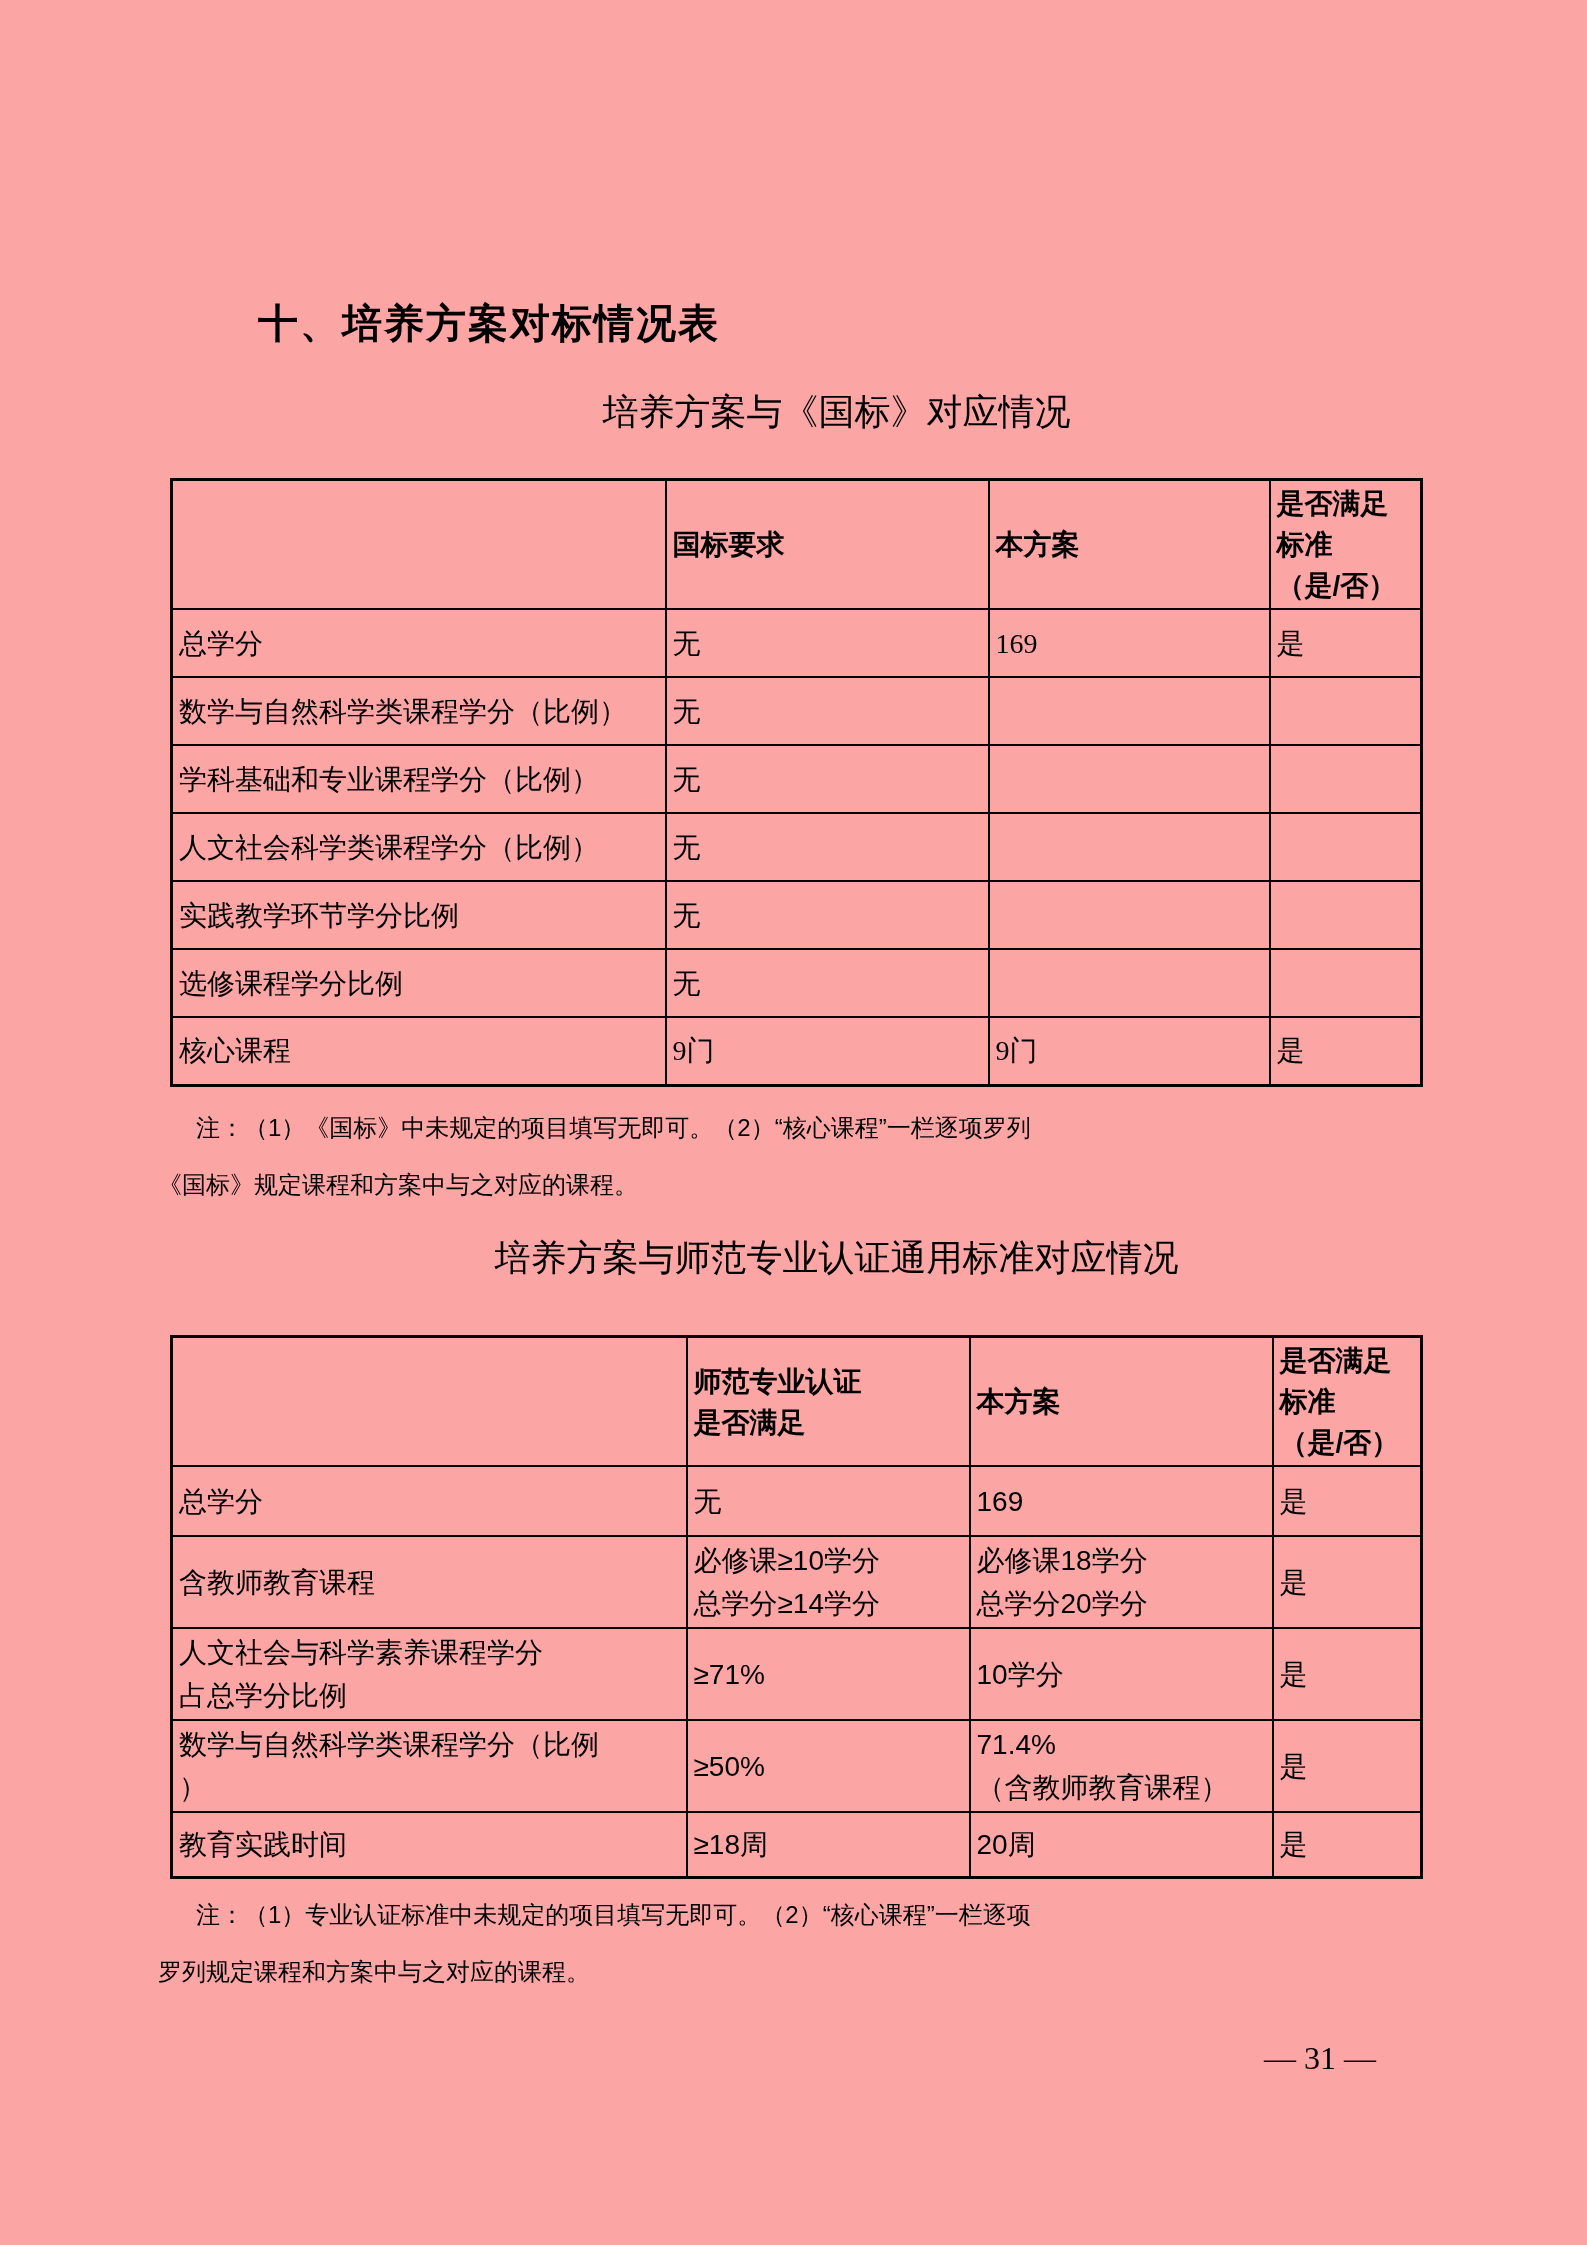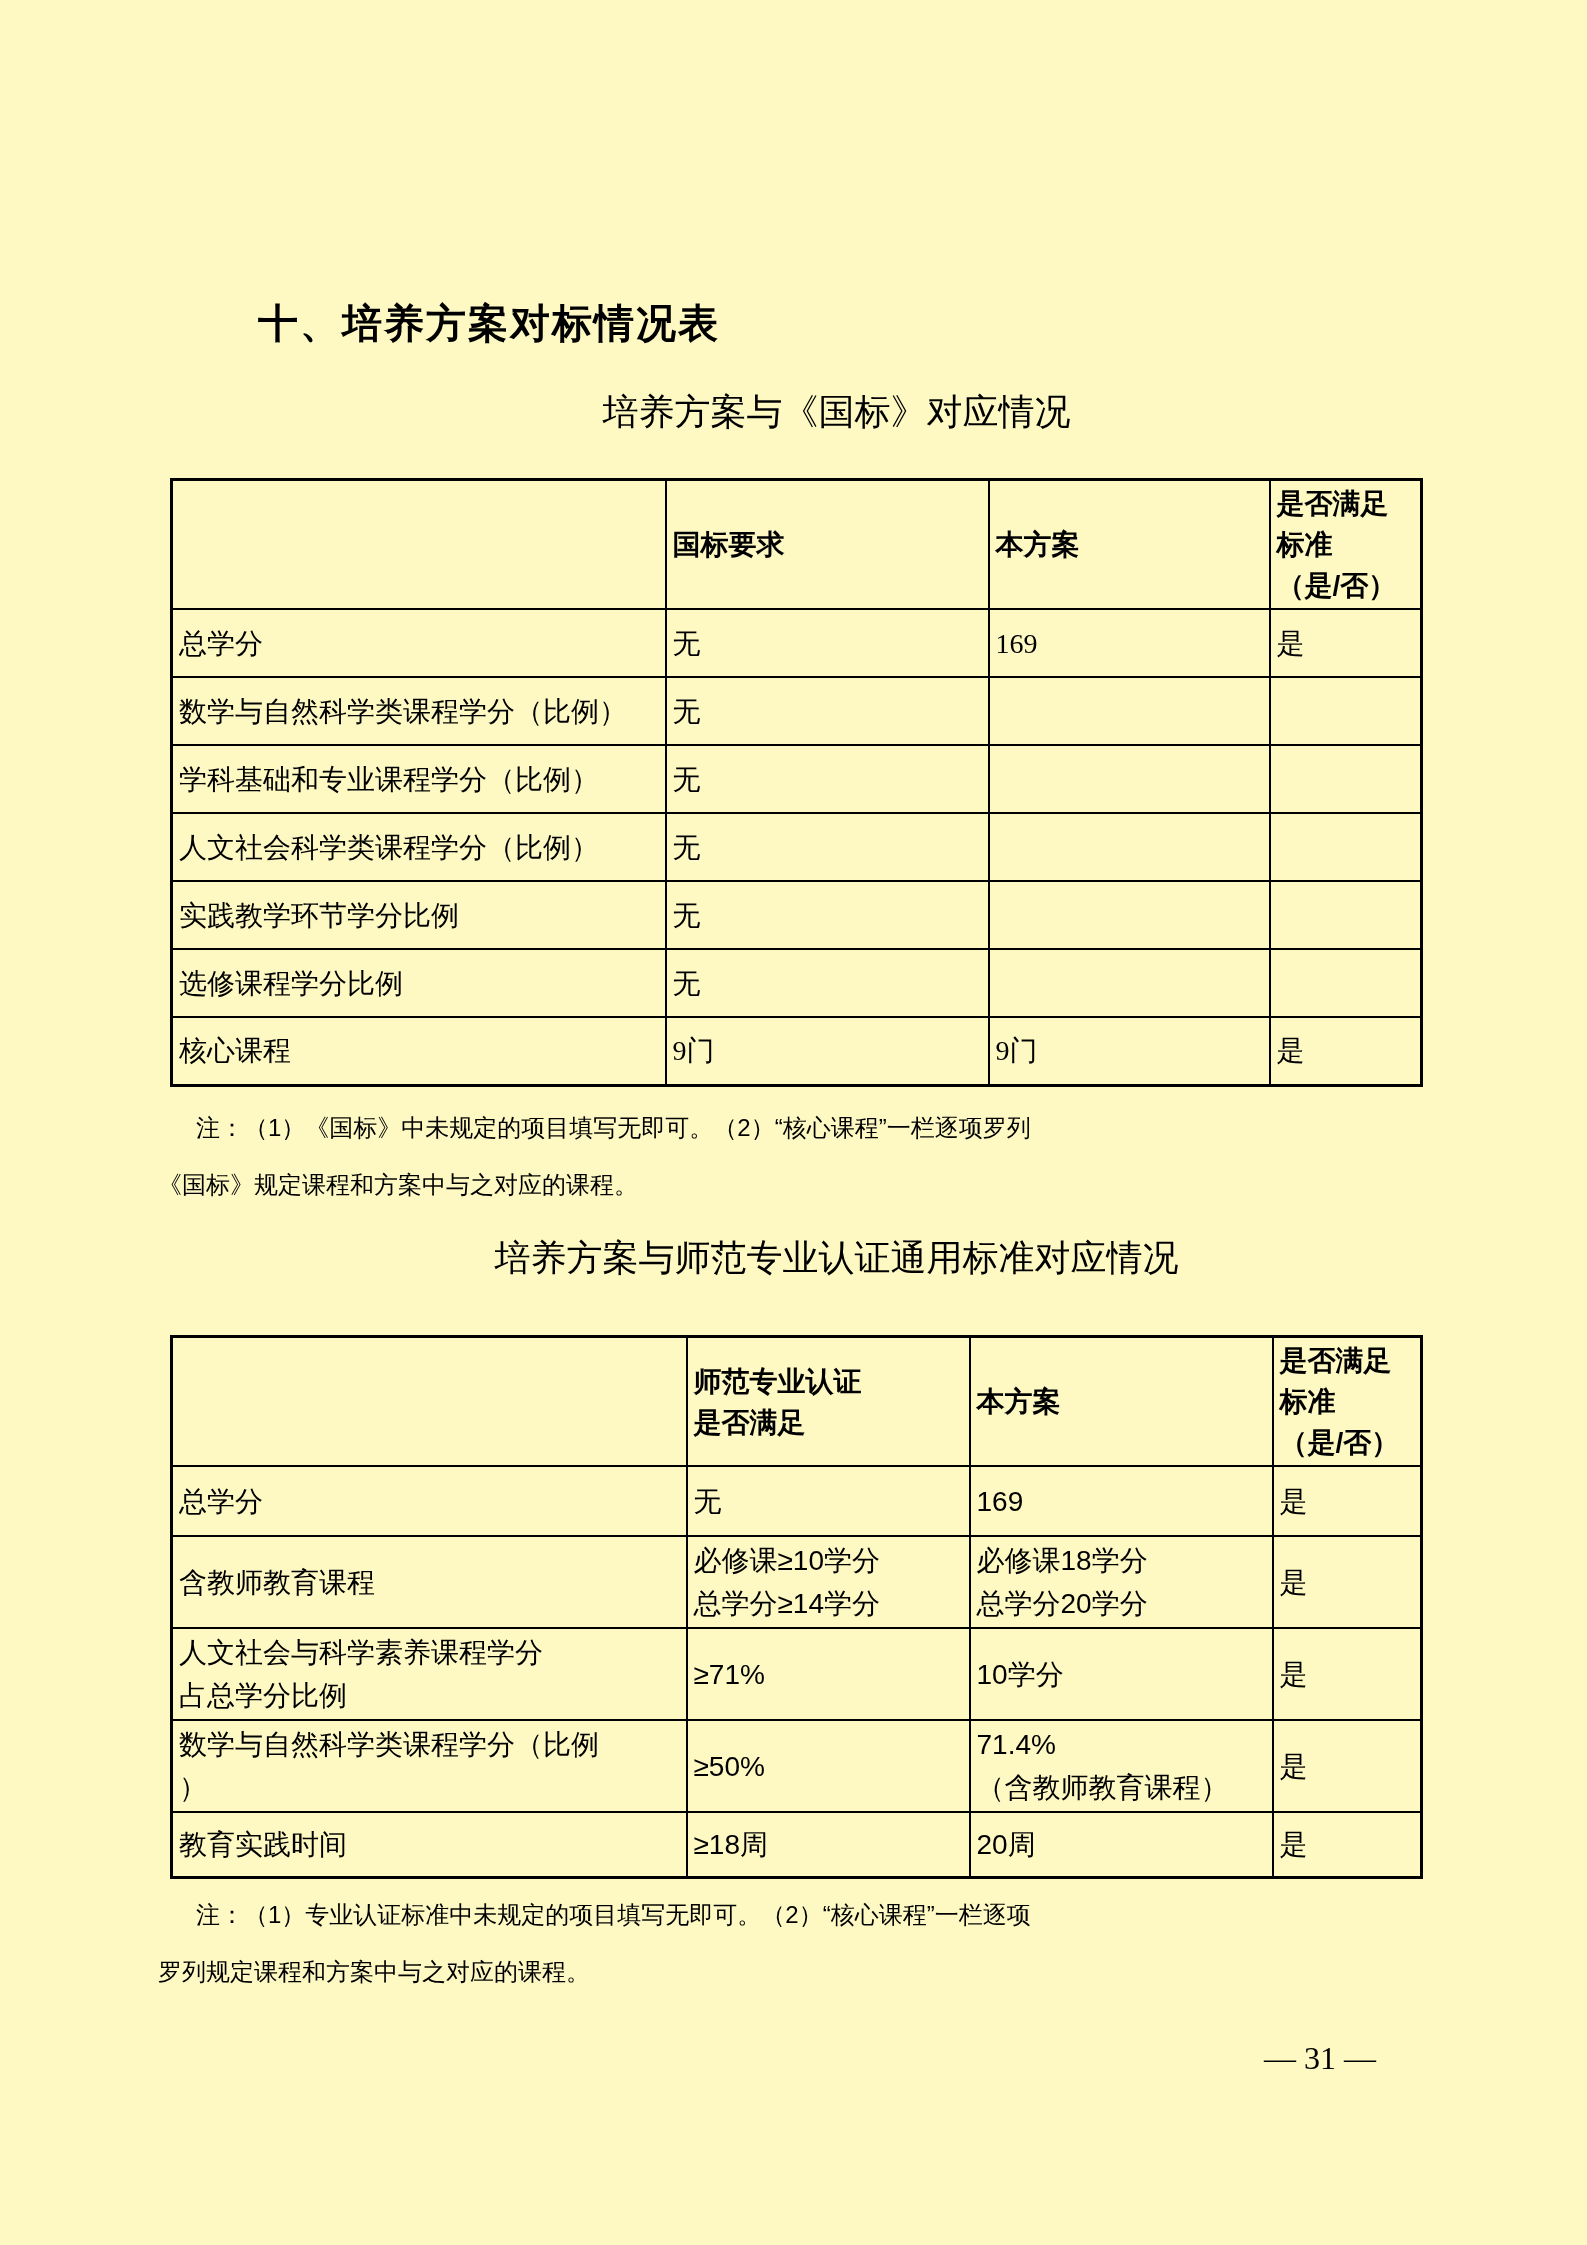--- a/index.html
+++ b/index.html
@@ -1,20 +1,20 @@
 <!DOCTYPE html>
 <html><head>
 <meta charset="utf-8">
 <style>
   html, body { margin: 0; padding: 0; background: #888; }
   .page {
     position: relative;
     width: 1587px;
     height: 2245px;
-    background: #fef9c3;
+    background: #fca5a5;
     color: #000000;
     overflow: hidden;
     font-family: "Liberation Serif", serif;
   }
   .title {
     position: absolute;
     left: 258px;
     top: 296px;
     margin: 0;
     font-family: "Liberation Sans", sans-serif;

